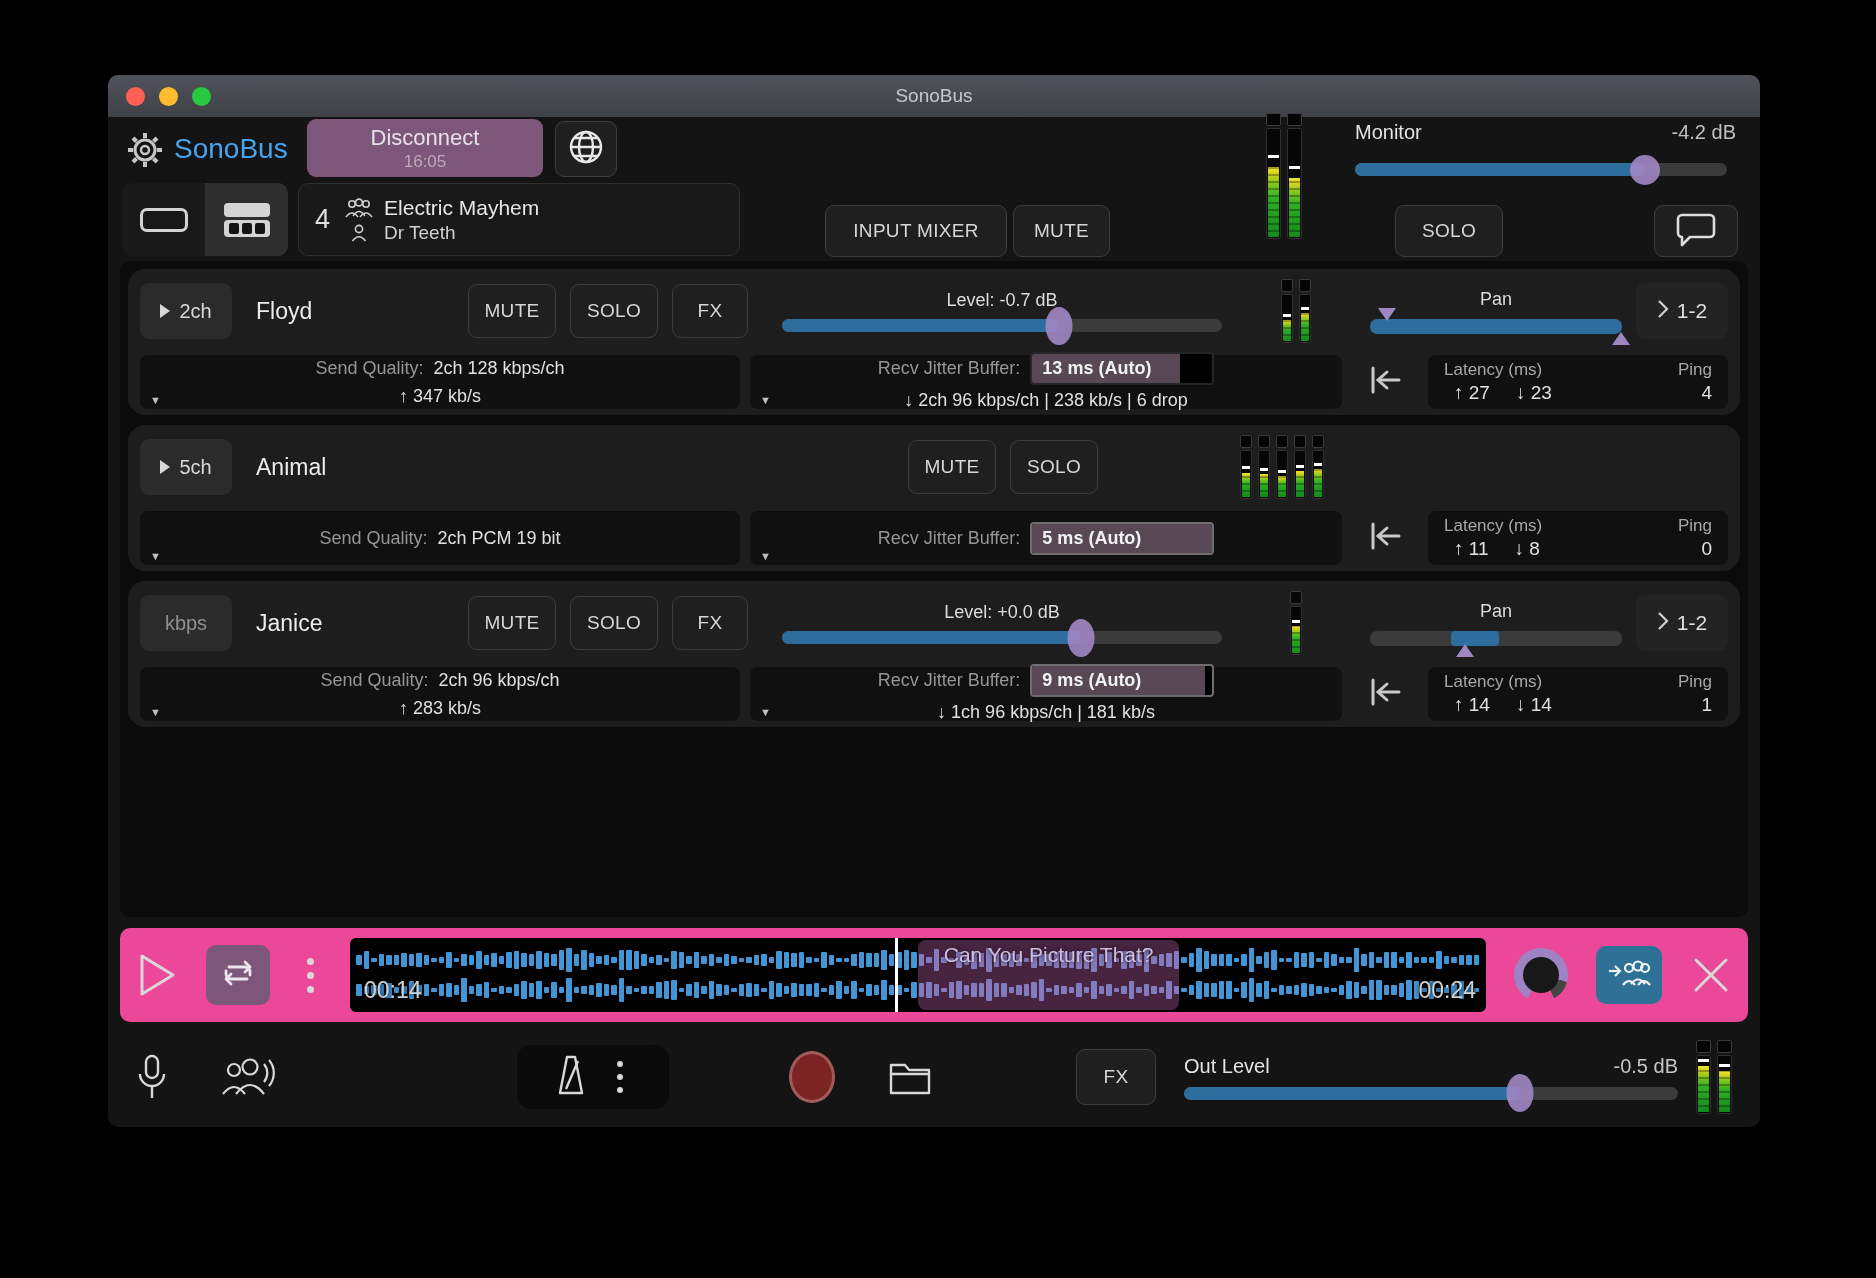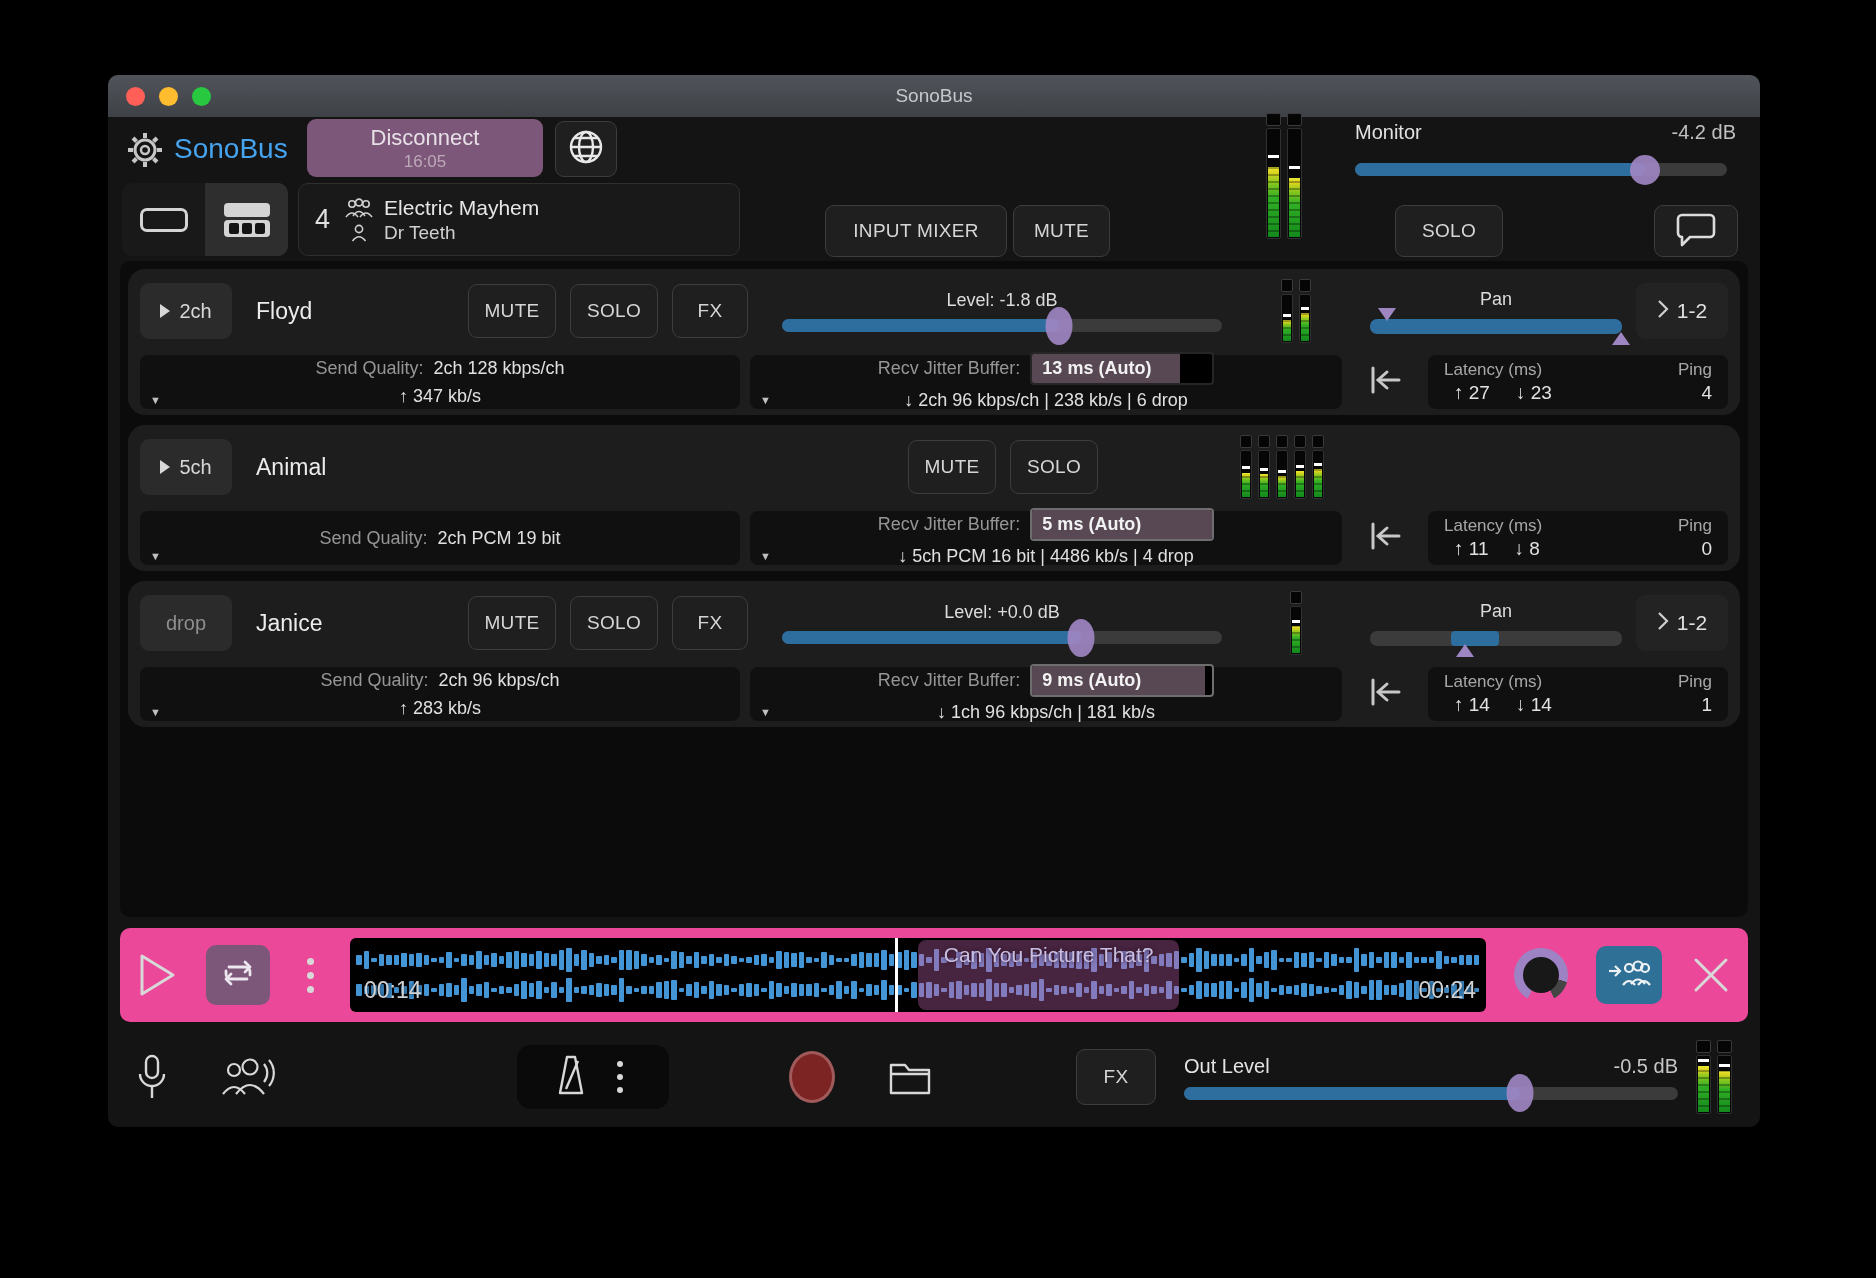--- a/index.html
+++ b/index.html
@@ -279,21 +279,21 @@
             <span class="tri"></span>
             <span>2ch</span>
           </div>
           <div class="peer-name">Floyd</div>
           <div class="peer-btns">
             <div class="btn w-mute">MUTE</div>
             <div class="btn w-solo">SOLO</div>
             <div class="btn w-fx">FX</div>
           </div>
           <div class="level-block">
-            <div class="mini-label">Level: -1.8 dB</div>
+            <div class="mini-label">Level: -0.7 dB</div>
             <div class="slider">
               <div class="slider-fill" style="width: 63%;"></div>
               <div class="slider-knob oval" style="left: 63%;"></div>
             </div>
           </div>
           <div class="peer-meters meters meters-sm">
               <div class="meter">
                 <div class="meter-peakbox"></div>
                 <div class="meter-bar">
                   <div class="meter-line" style="bottom:54%"></div>
@@ -426,21 +426,20 @@
             <span class="expand-caret"></span>
           </div>
           <div class="sub-panel recv-panel">
             <div class="sub-line">
                 <span class="sub-label">Recv Jitter Buffer:</span>
               <span class="jitter-pill">
                 <span class="jitter-fill" style="width: 100%;"></span>
                 <span class="jitter-text">5 ms (Auto)</span>
               </span>
             </div>
-            <div class="sub-line">↓ 5ch PCM 16 bit | 4486 kb/s | 4 drop</div>
             <span class="expand-caret"></span>
           </div>
           <div class="jump-block">
             <span><svg width="40" height="40" viewBox="0 0 40 40">
                   <g stroke="#c8c8c8" stroke-width="3" fill="none" stroke-linecap="round">
                     <line x1="8" y1="8" x2="8" y2="32"></line>
                     <line x1="34" y1="20" x2="14" y2="20"></line>
                     <polyline points="22,12 13,20 22,28"></polyline>
                   </g>
                 </svg></span>
@@ -457,21 +456,21 @@
                 </span>
                 <span>0</span>
               </div>
           </div>
         </div>
       </div>
 
       <div class="peer-row">
         <div class="peer-head">
           <div class="ch-btn mono">
-            <span>drop</span>
+            <span>kbps</span>
           </div>
           <div class="peer-name">Janice</div>
           <div class="peer-btns">
             <div class="btn w-mute">MUTE</div>
             <div class="btn w-solo">SOLO</div>
             <div class="btn w-fx">FX</div>
           </div>
           <div class="level-block">
             <div class="mini-label">Level: +0.0 dB</div>
             <div class="slider">

